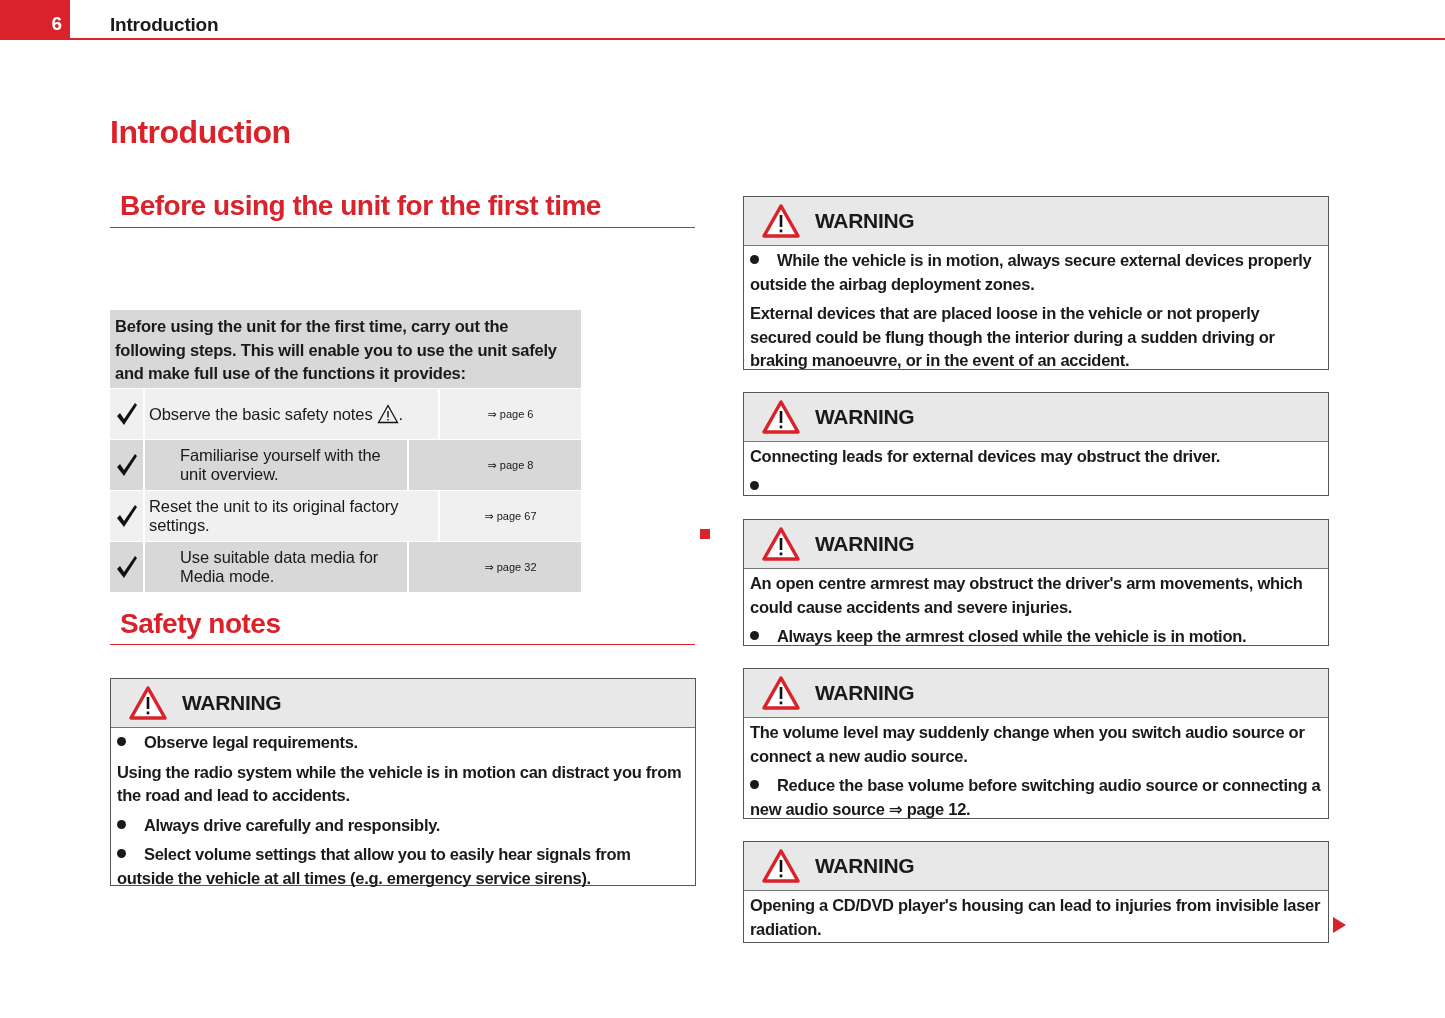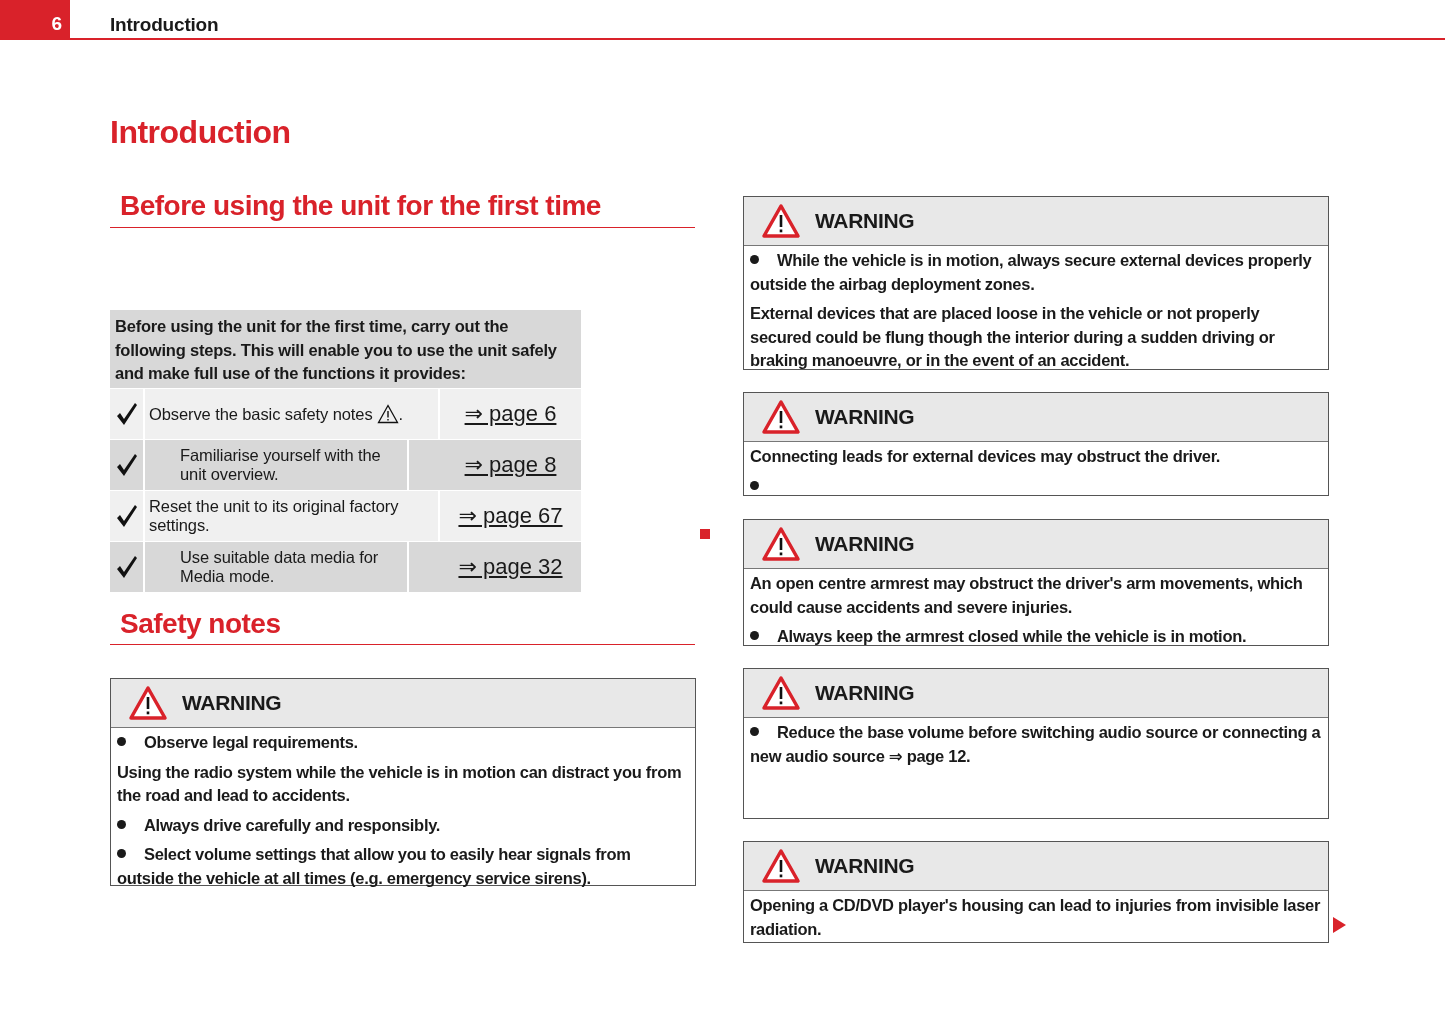--- a/index.html
+++ b/index.html
@@ -17,21 +17,21 @@
 
     
     .checklist { position: absolute; left: 110px; top: 266px; width: 471px; margin-top: 44px; }
     .checklist-intro { background: #d8d8d8; padding: 5px 6px 5px 5px; font-weight: bold; font-size: 16.5px; line-height: 23.5px; height: 78px; letter-spacing: -0.2px; }
     .check-row { display: flex; height: 51px; border-top: 1px solid #fff; }
     .check-row.light { background: #f0f0f0; }
     .check-row.dark { background: #d8d8d8; gap: 31px; }
     .check-cell { width: 35px; display: flex; align-items: center; justify-content: center; border-right: 2px solid #fff; }
     .check-cell svg { width: 24px; height: 26px; }
     .text-cell { flex: 1; display: flex; align-items: center; padding-left: 4px; font-size: 16.5px; border-right: 2px solid #fff; letter-spacing: -0.1px; }
-    .page-cell { width: 141px; display: flex; align-items: center; justify-content: center; font-size: 22px; text-decoration: underline; }
+    .page-cell { width: 141px; display: flex; align-items: center; justify-content: center; font-size: 11px; }
     .inline-warn { display: inline-block; width: 22px; height: 20px; vertical-align: -3px; margin-left: 4px; }
 
     .end-square { position: absolute; left: 700px; top: 529px; width: 10px; height: 10px; background: #d9222a; }
     .next-arrow { position: absolute; left: 1333px; top: 917px; width: 0; height: 0; border-top: 8px solid transparent; border-bottom: 8px solid transparent; border-left: 13px solid #d9222a; }
 
     
     .warn-box { position: absolute; border: 1px solid #555; background: #fff; }
     .warn-head { background: #e8e8e8; border-bottom: 1px solid #777; height: 49px; display: flex; align-items: center; padding-left: 17px; }
     .warn-head svg { width: 40px; height: 36px; margin-right: 14px; }
     .warn-title { font-weight: bold; font-size: 21px; letter-spacing: -0.3px; }
@@ -177,20 +177,21 @@
 <div class="warn-box" style="left:743px; top:668px; width:586px; height:151px;">
   <div class="warn-head">
     <svg viewBox="0 0 40 36">
       <path d="M20 3 L37 33 L3 33 Z" fill="#fff" stroke="#d9222a" stroke-width="3.5" stroke-linejoin="round"></path>
       <rect x="18.7" y="12" width="2.6" height="12" fill="#111"></rect>
       <rect x="18.7" y="26.5" width="2.6" height="2.8" fill="#111"></rect>
     </svg>
     <span class="warn-title">WARNING</span>
   </div>
   <div class="warn-body">
+    <p>The volume level may suddenly change when you switch audio source or connect a new audio source.</p>
     <p><span class="bullet"></span><span>Reduce the base volume before switching audio source or connecting a new audio source ⇒ page 12.</span></p>
   </div>
 </div>
 
 <div class="warn-box" style="left:743px; top:841px; width:586px; height:102px;">
   <div class="warn-head">
     <svg viewBox="0 0 40 36">
       <path d="M20 3 L37 33 L3 33 Z" fill="#fff" stroke="#d9222a" stroke-width="3.5" stroke-linejoin="round"></path>
       <rect x="18.7" y="12" width="2.6" height="12" fill="#111"></rect>
       <rect x="18.7" y="26.5" width="2.6" height="2.8" fill="#111"></rect>

